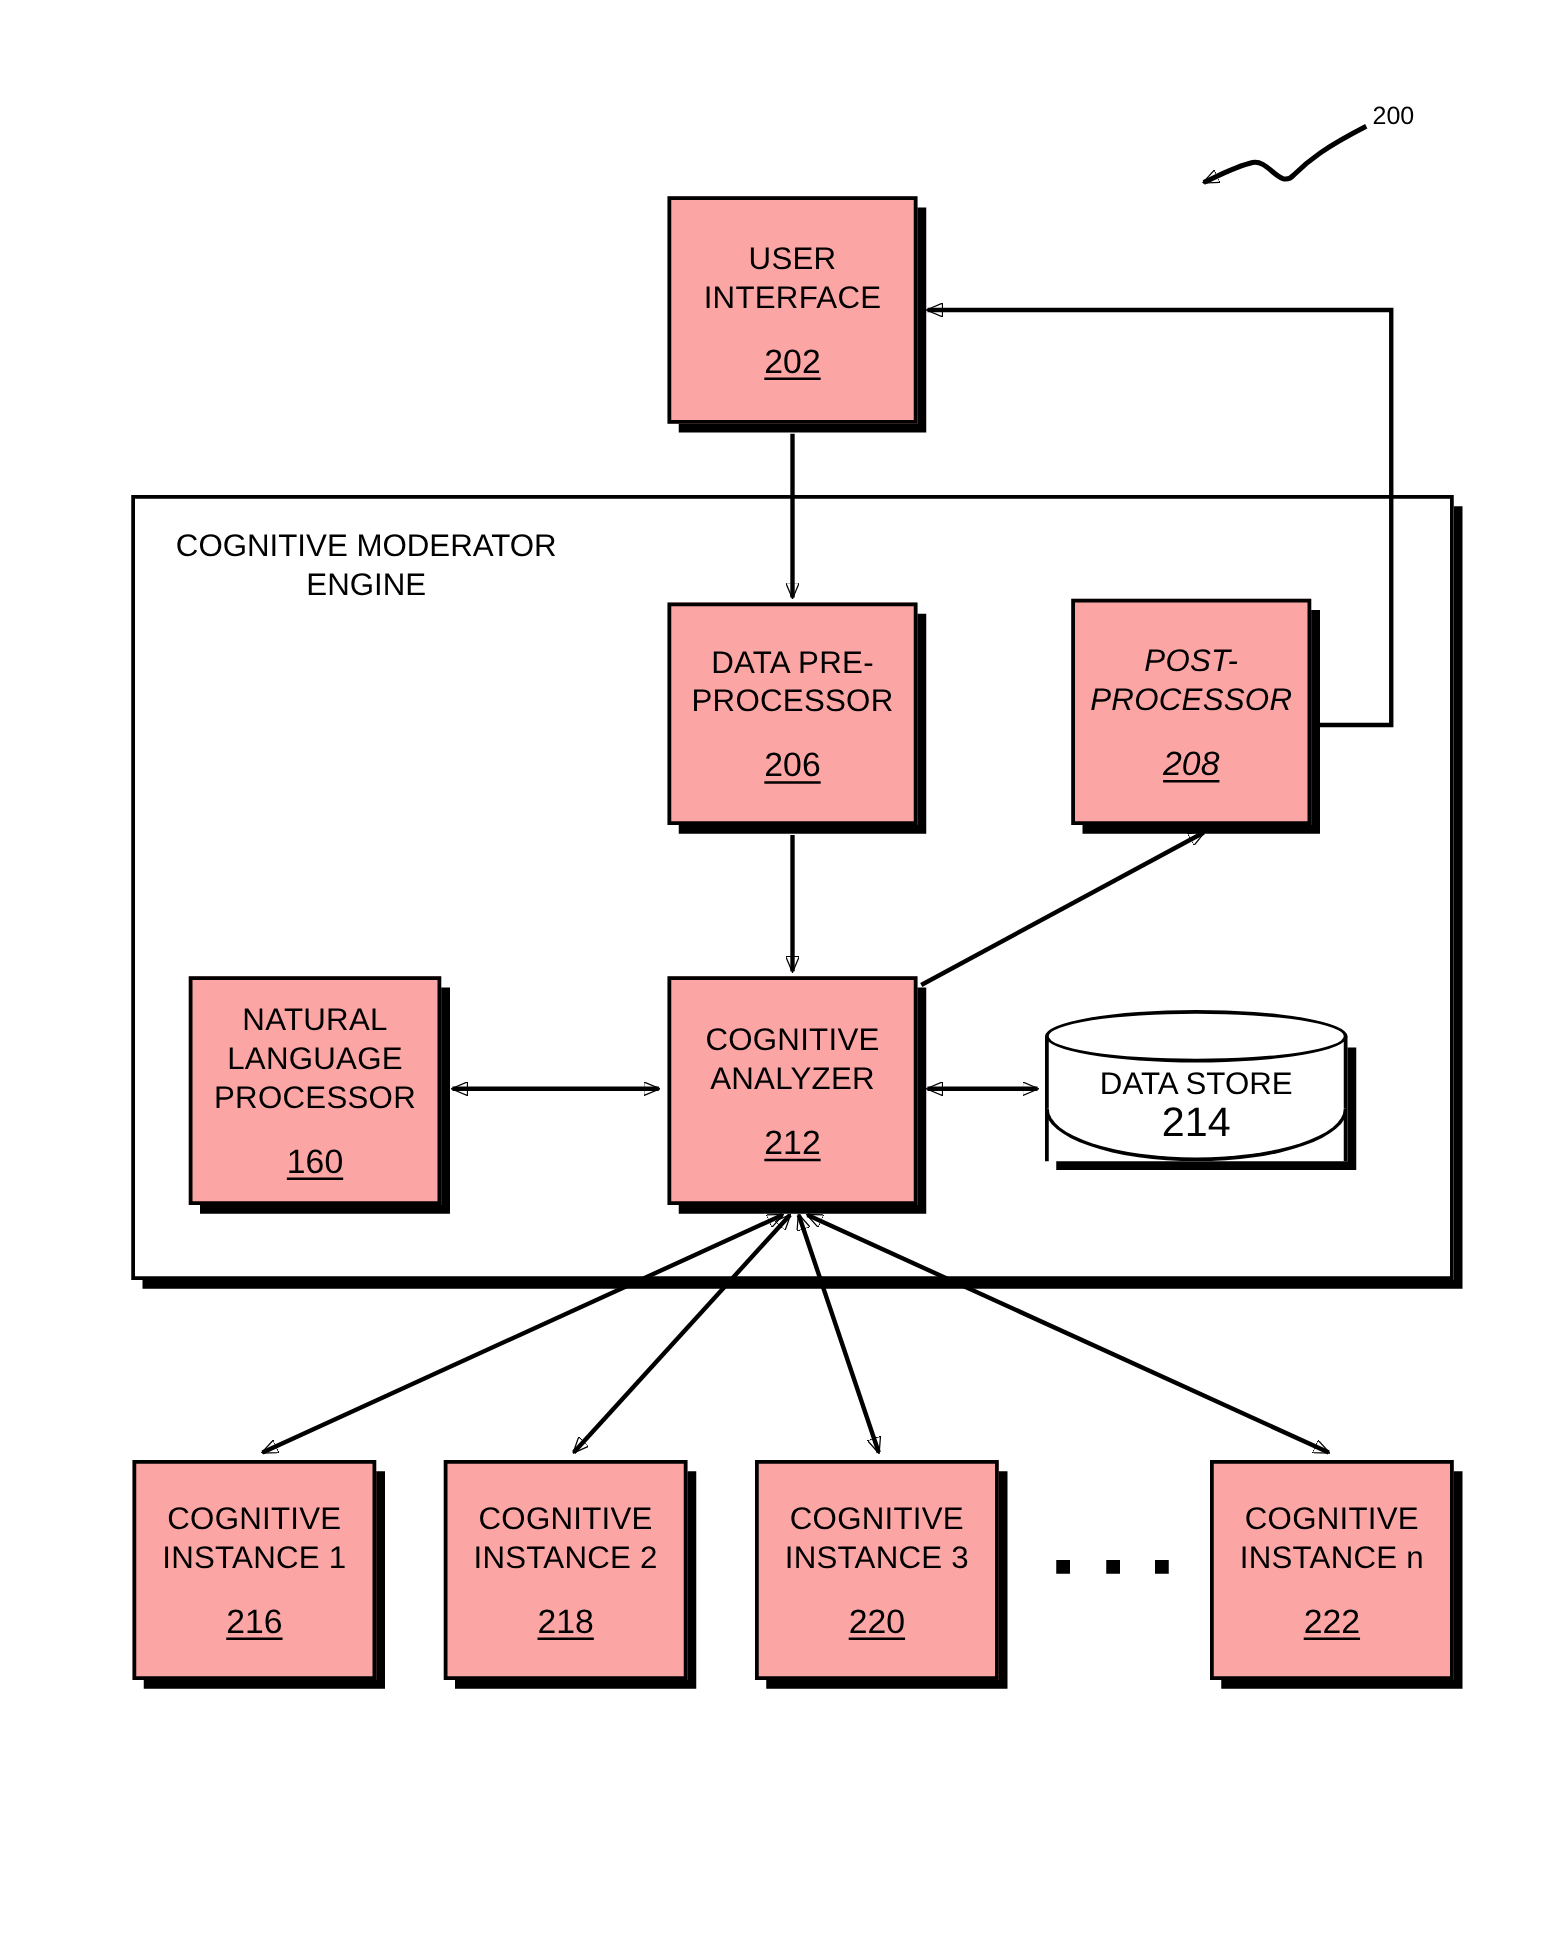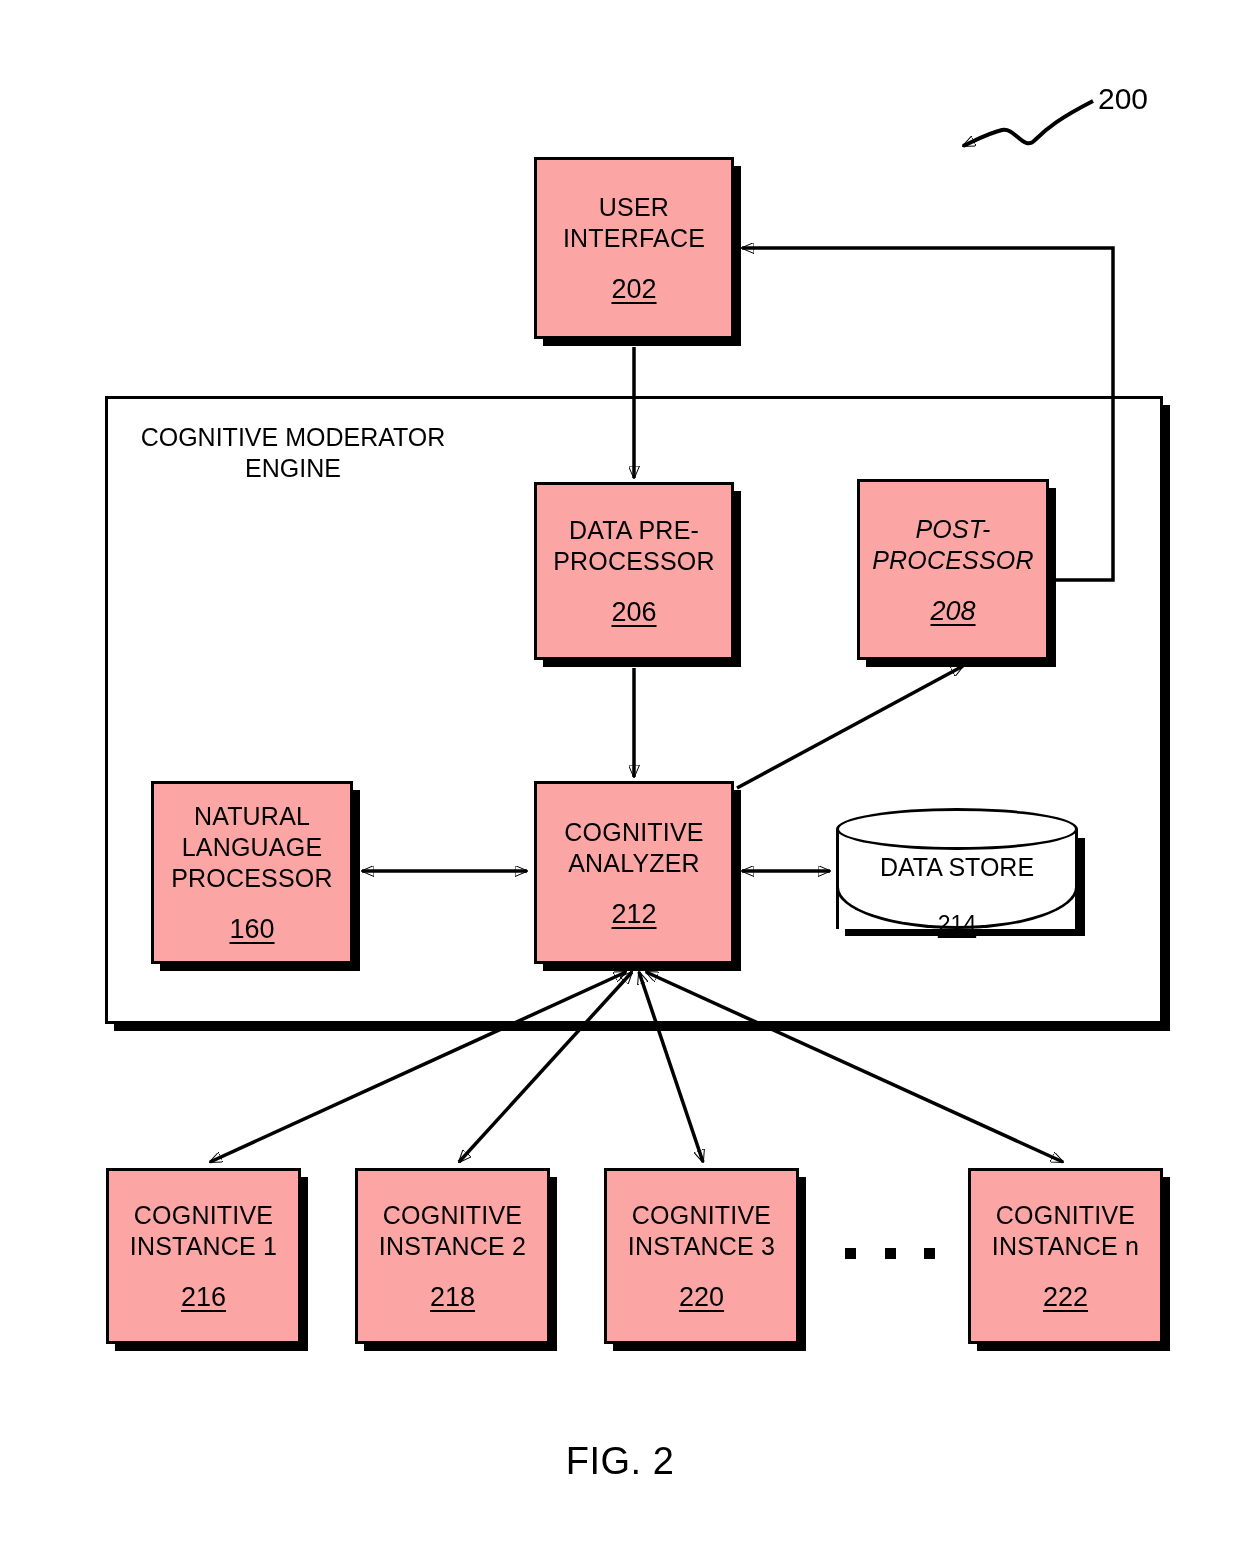--- a/index.html
+++ b/index.html
@@ -124,25 +124,23 @@
     border-radius: 50%;
   }
   #data-store .cyl-text {
     position: absolute;
     left: 0; top: 44px;
     width: 100%;
     text-align: center;
   }
   #data-store .title { font-size: 25px; line-height: 30px; }
   #data-store .refnum {
-    font-size: 23px; line-height: 32px;
-    text-decoration: underline;
+    font-size: 33px; line-height: 32px;
     text-underline-offset: 4px;
     display: block;
-    margin-top: 26px;
   }
 
   
   #connectors {
     position: absolute;
     left: 0; top: 0;
     width: 1240px;
     height: 1562px;
     z-index: 4;
     pointer-events: none;
@@ -167,21 +165,21 @@
     height: 11px;
     background: #000;
     display: block;
   }
 
   
   #ref-200 {
     position: absolute;
     left: 1098px;
     top: 82px;
-    font-size: 30px;
+    font-size: 20px;
     z-index: 6;
   }
 
   
   #fig-caption {
     position: absolute;
     left: 0;
     top: 1440px;
     width: 1240px;
     text-align: center;
@@ -301,17 +299,14 @@
 
     <line x1="626" y1="972" x2="210" y2="1162" stroke-width="3.5" marker-start="url(#arrowStart)" marker-end="url(#arrowEnd)"></line>
 
     <line x1="632" y1="972" x2="459" y2="1162" stroke-width="3.5" marker-start="url(#arrowStart)" marker-end="url(#arrowEnd)"></line>
 
     <line x1="639" y1="972" x2="703" y2="1162" stroke-width="3.5" marker-start="url(#arrowStart)" marker-end="url(#arrowEnd)"></line>
 
     <line x1="646" y1="972" x2="1063" y2="1162" stroke-width="3.5" marker-start="url(#arrowStart)" marker-end="url(#arrowEnd)"></line>
   </svg>
 
-  <div id="fig-caption">
-    <span>FIG</span><span class="fignum">. 2</span>
-  </div>
 
 </div>
 
 </body></html>

